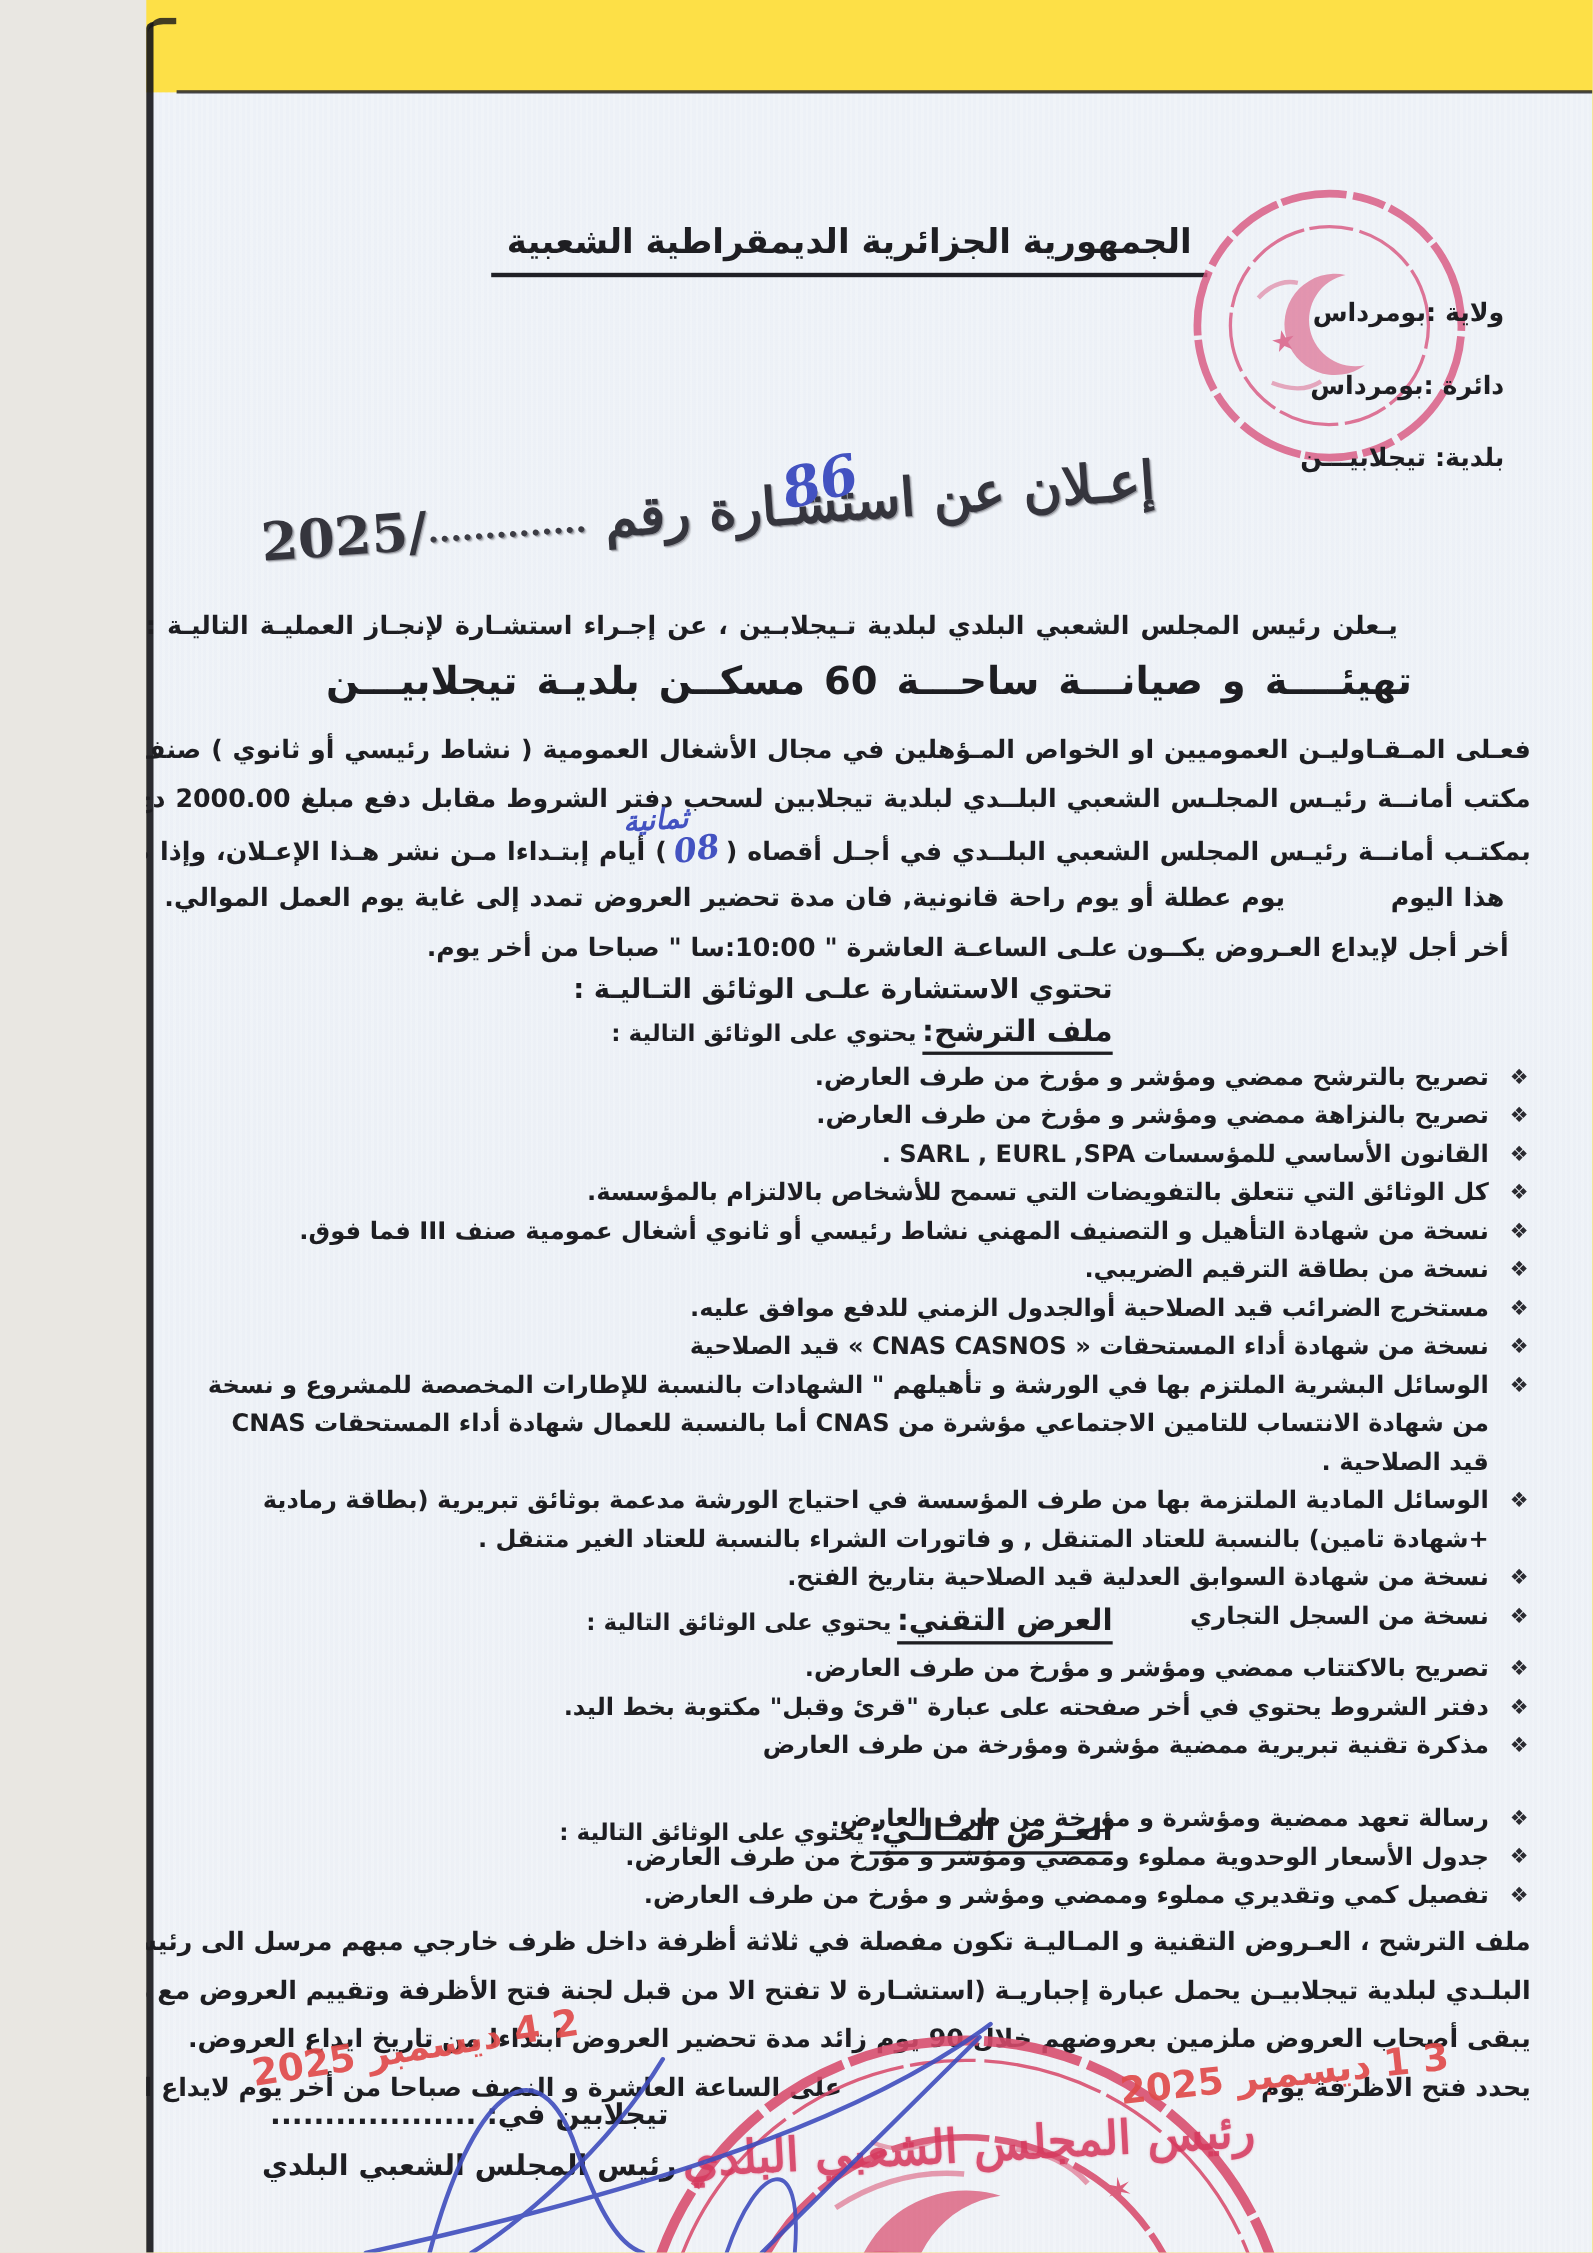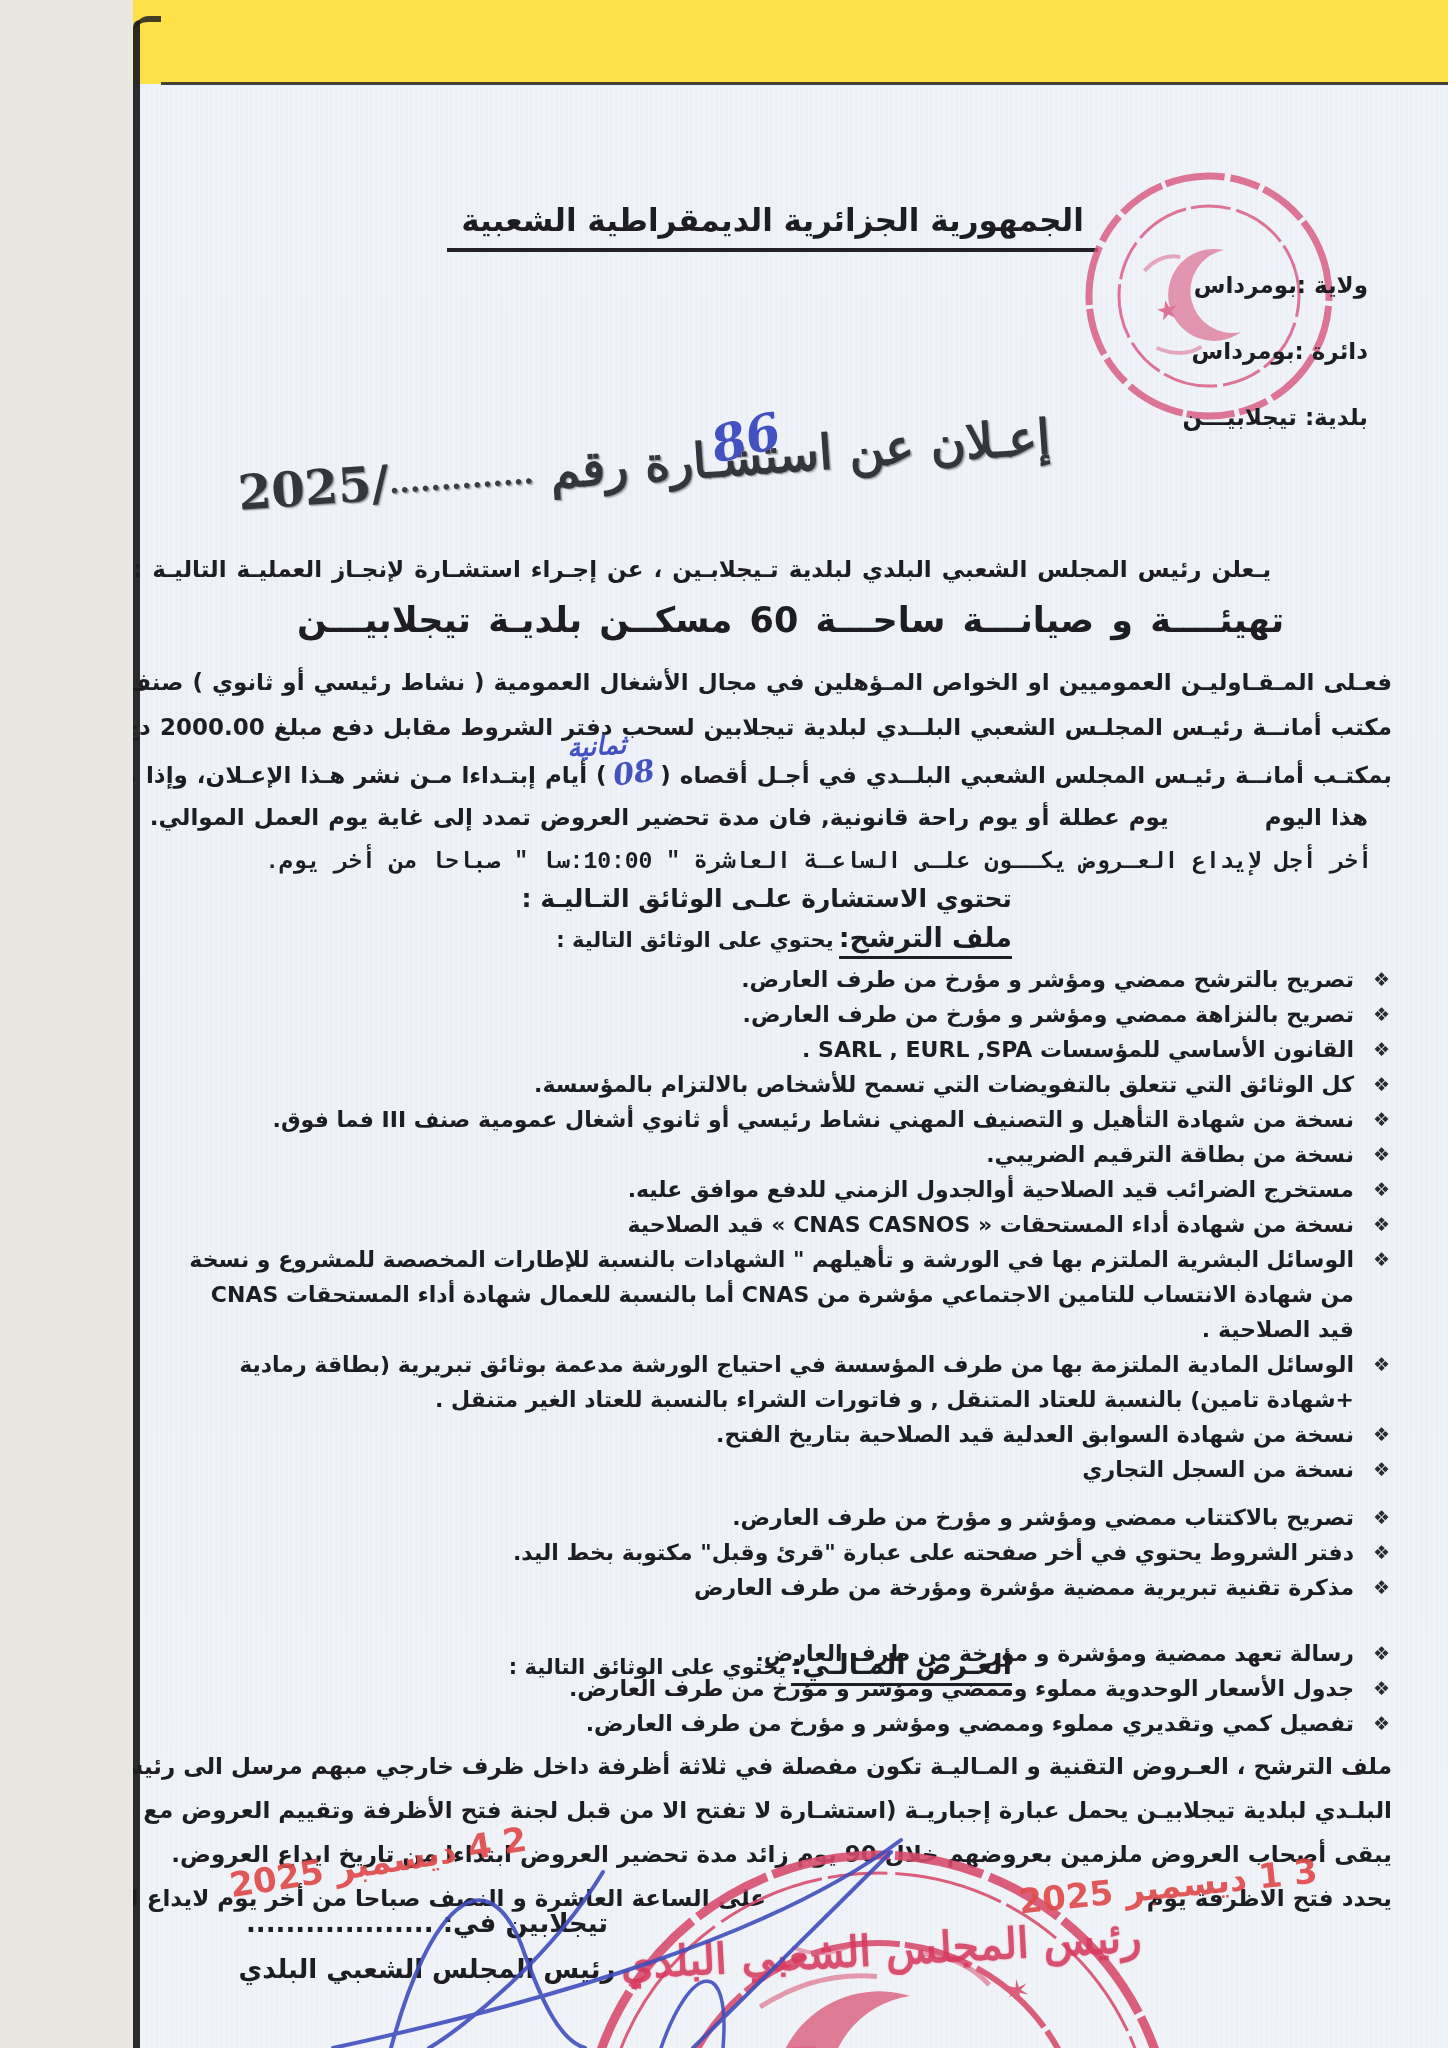--- a/index.html
+++ b/index.html
@@ -51,21 +51,21 @@
   .para{top:660px;right:56px;left:48px;font-size:23px;font-weight:bold;}
   .para .pl{height:45px;line-height:45px;white-space:nowrap;text-align:right;word-spacing:1px;}
   .para .indent1{padding-right:24px;}
   .gap-90{display:inline-block;width:96px;}
   .hw-wrap{position:relative;display:inline-block;}
   .hw-word{
     position:absolute;top:-26px;right:34px;color:#4352c1;font-size:26px;
     font-family:"DejaVu Serif",serif;font-style:italic;transform:rotate(-4deg);
   }
   .hw-num{color:#4352c1;font-size:30px;font-family:"DejaVu Serif",serif;font-style:italic;display:inline-block;transform:rotate(-8deg);padding:0 6px;}
-  .deadline{height:45px;line-height:45px;padding-right:20px;white-space:nowrap;font-weight:bold;font-family:Liberation Mono, monospace;}
+  .deadline{height:45px;line-height:45px;padding-right:20px;white-space:nowrap;font-weight:bold;}
 
   .contains-heading{top:884px;right:436px;font-size:25px;font-weight:bold;white-space:nowrap;}
 
   .sec-head{white-space:nowrap;}
   .sec-head .sec-title{font-size:27px;font-weight:bold;border-bottom:3px solid #1e1e22;padding-bottom:3px;}
   .sec-head .sec-sub{font-size:21px;font-weight:bold;}
   .sec-head-0{top:922px;right:436px;}
   .sec-head-1{top:1458px;right:436px;}
   .sec-head-2{top:1649px;right:436px;}
 
@@ -171,20 +171,24 @@
     <li><span class="bullet">❖</span><span>نسخة من شهادة التأهيل و التصنيف المهني  نشاط رئيسي أو ثانوي أشغال عمومية صنف III فما فوق.</span></li>
     <li><span class="bullet">❖</span><span>نسخة من بطاقة الترقيم الضريبي.</span></li>
     <li><span class="bullet">❖</span><span>مستخرج الضرائب قيد الصلاحية  أوالجدول الزمني للدفع موافق عليه.</span></li>
     <li><span class="bullet">❖</span><span>نسخة من شهادة أداء المستحقات  « CNAS CASNOS »  قيد الصلاحية</span></li>
     <li><span class="bullet">❖</span><span>الوسائل البشرية الملتزم بها في الورشة و تأهيلهم " الشهادات بالنسبة للإطارات المخصصة للمشروع و نسخة من شهادة الانتساب للتامين الاجتماعي مؤشرة من CNAS  أما بالنسبة للعمال شهادة أداء المستحقات CNAS قيد الصلاحية .</span></li>
     <li><span class="bullet">❖</span><span>الوسائل المادية الملتزمة بها من طرف المؤسسة في احتياج الورشة  مدعمة بوثائق تبريرية (بطاقة رمادية +شهادة تامين)  بالنسبة للعتاد المتنقل , و فاتورات الشراء بالنسبة للعتاد الغير متنقل .</span></li>
     <li><span class="bullet">❖</span><span>نسخة من شهادة السوابق العدلية قيد الصلاحية بتاريخ الفتح.</span></li>
     <li><span class="bullet">❖</span><span>نسخة من السجل التجاري</span></li>
   </ul>
 
+  <div class="abs sec-head sec-head-1">
+    <span class="sec-title">العرض التقني:</span>
+    <span class="sec-sub">يحتوي على الوثائق التالية :</span>
+  </div>
   <ul class="abs req list-1">
     <li><span class="bullet">❖</span><span>تصريح بالاكتتاب ممضي ومؤشر و مؤرخ من طرف العارض.</span></li>
     <li><span class="bullet">❖</span><span>دفتر الشروط  يحتوي في أخر صفحته على عبارة "قرئ وقبل" مكتوبة بخط اليد.</span></li>
     <li><span class="bullet">❖</span><span>مذكرة تقنية تبريرية  ممضية مؤشرة ومؤرخة من طرف العارض</span></li>
   </ul>
 
   <div class="abs sec-head sec-head-2">
     <span class="sec-title">العـرض المـالـي:</span>
     <span class="sec-sub">يحتوي على الوثائق التالية :</span>
   </div>

